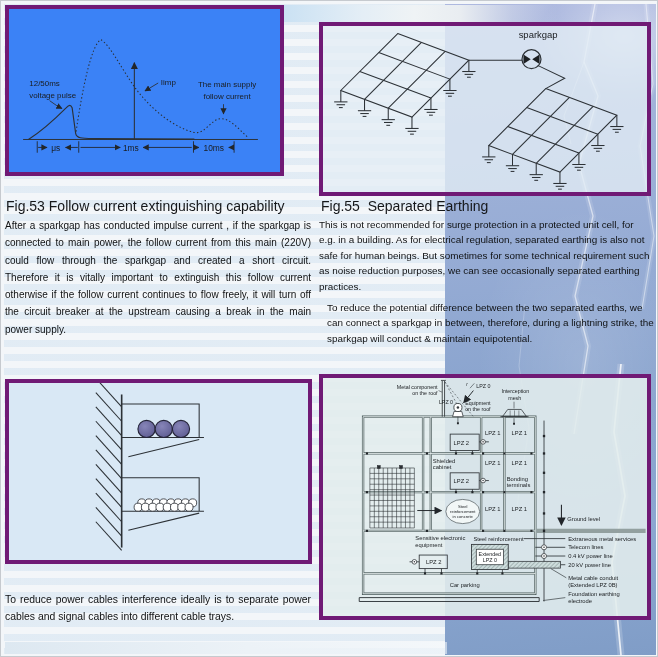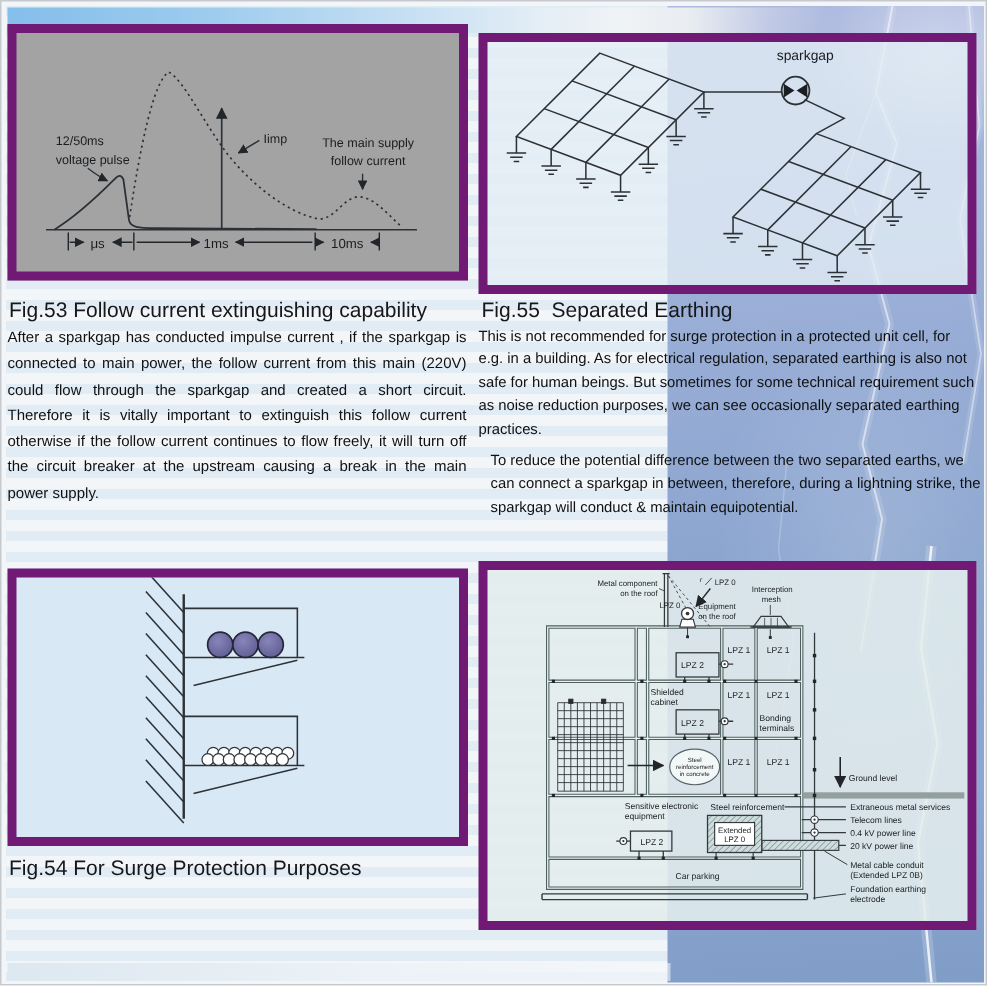--- a/index.html
+++ b/index.html
@@ -12,23 +12,23 @@
   .bg-storm{position:absolute;left:444px;top:3px;width:211px;height:651px;
         background:
           radial-gradient(ellipse 120px 90px at 85% 5%, rgba(255,255,255,0.45), rgba(255,255,255,0) 70%),
           radial-gradient(ellipse 150px 220px at 65% 55%, rgba(255,255,255,0.14), rgba(255,255,255,0) 70%),
           linear-gradient(175deg,#aeb9e0 0%,#a3b4da 15%,#95abd4 40%,#88a3cd 62%,#8ca7d1 80%,#809dc7 100%)}
   .bg-storm svg{position:absolute;left:0;top:0}
   .topbar{position:absolute;left:4px;top:4px;width:650px;height:17px;
         background:linear-gradient(90deg,#84beea 0%,#9ccbee 20%,#c4def2 40%,#e4eef6 55%,#eff3f5 63%,#e9edf1 70%,rgba(233,237,241,0.35) 78%,rgba(233,237,241,0) 85%)}
   .bottombar{position:absolute;left:4px;top:641px;width:442px;height:12px;
         background:linear-gradient(90deg,#dde8f1 0%,#ecf2f7 55%,rgba(245,249,252,0.55) 100%)}
-  .panel{position:absolute;border:6px solid #701a75}
+  .panel{position:absolute;border:4px solid #701a75}
   .panel svg{display:block;width:100%;height:100%}
-  #p53{left:4px;top:15px;width:307px;height:171px;background:#a3a3a3}
+  #p53{left:4px;top:4px;width:279px;height:171px;background:#3b82f6}
   #p54{left:4px;top:378px;width:307px;height:185px;background:#d9e8f5}
   #p55{left:318px;top:21px;width:332px;height:174px;background:rgba(227,237,245,0.78)}
   #p56{left:318px;top:373px;width:332px;height:246px;background:rgba(226,237,237,0.88)}
   .caption{position:absolute;font-size:14px;color:#15171a;white-space:pre-wrap}
   #c53{left:5px;top:197px}
   #c54{left:5px;top:569px}
   #c55{left:320px;top:197px}
   #c56{left:320px;top:623px}
   .para{position:absolute;color:#0f1113}
   #t1{left:4px;top:216px;width:306px;font-size:10px;line-height:17.3px;text-align:justify}
@@ -151,21 +151,21 @@
           <circle cx="139.8" cy="129.8" r="4.2"></circle>
           <circle cx="147.4" cy="129.8" r="4.2"></circle>
         <circle cx="155" cy="129.8" r="4.2"></circle>
           <circle cx="162.6" cy="129.8" r="4.2"></circle>
           <circle cx="170.2" cy="129.8" r="4.2"></circle>
         <circle cx="177.8" cy="129.8" r="4.2"></circle>
           <circle cx="185.4" cy="129.8" r="4.2"></circle>
       </g>
     </svg>
   </div>
-  <div class="caption" id="c54">Fig.54 For Surge Protection Purposes</div>
+  <div class="para" id="t2">To reduce power cables interference ideally is to separate power cables and signal cables into different cable trays.</div>
 
   <div class="panel" id="p55">
     <svg viewBox="0 0 332 175">
       <defs>
         <g id="gnd55" stroke="#2c3136" stroke-width="1.1">
           <line x1="0" y1="0" x2="0" y2="12"></line>
           <line x1="-7" y1="12" x2="7" y2="12"></line>
           <line x1="-4.5" y1="15" x2="4.5" y2="15"></line>
           <line x1="-2" y1="18" x2="2" y2="18"></line>
         </g>

